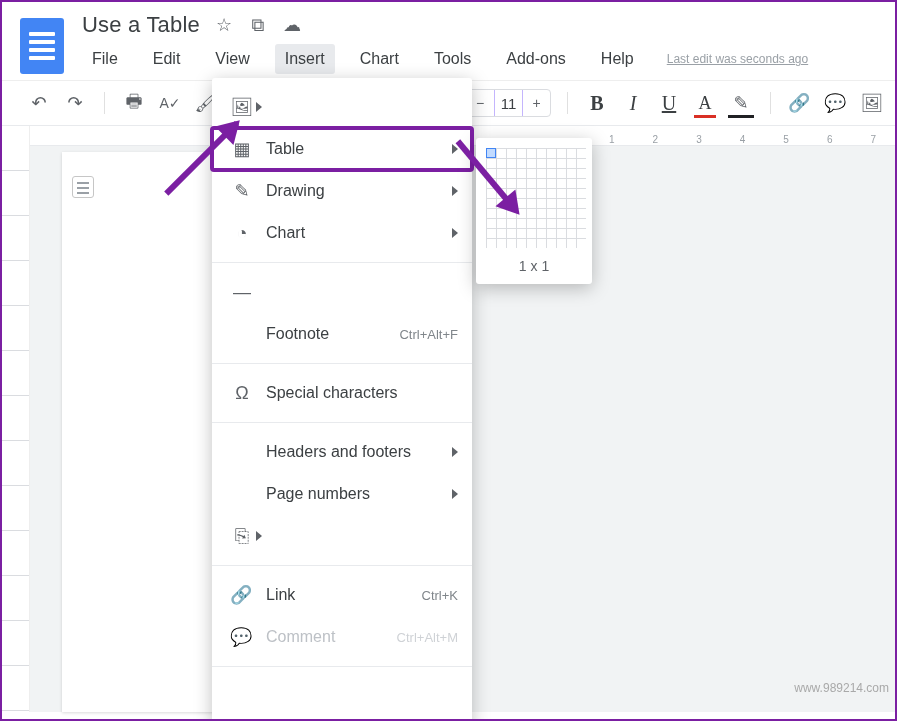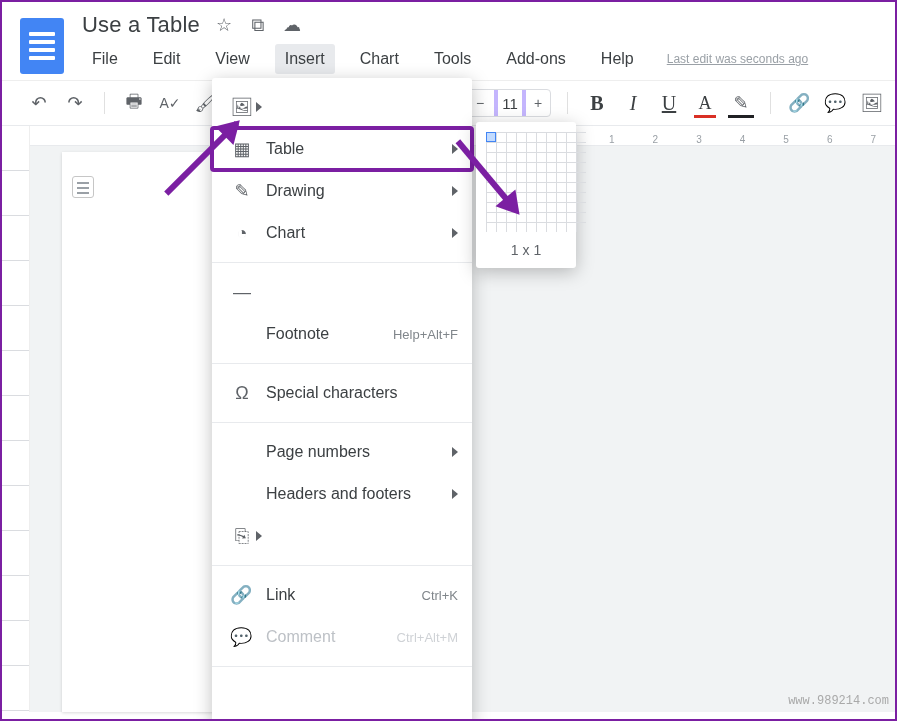--- a/index.html
+++ b/index.html
@@ -36,21 +36,21 @@
   .toolbar {
     display: flex; align-items: center; gap: 10px; padding: 8px 10px 8px 24px;
     border-top: 1px solid #eee; border-bottom: 1px solid #e8eaed; margin-top: 6px;
     color: #5f6368; font-size: 18px;
   }
   .tb-sep { width: 1px; height: 22px; background: #e0e0e0; margin: 0 6px; }
   .tb-btn { width: 26px; height: 26px; display:flex; align-items:center; justify-content:center; border-radius:3px; }
   .font-size-group { display:flex; align-items:center; border:1px solid #dadce0; border-radius:4px; height:28px; }
   .font-size-group .seg { width:28px; height:100%; display:flex; align-items:center; justify-content:center; font-size:14px; color:#5f6368; }
   .font-size-group .seg.val { font-size:15px; color:#3c4043; }
-  .font-size-group .seg + .seg { border-left:4px solid #c4b5fd; }
+  .font-size-group .seg + .seg { border-left:1px solid #c4b5fd; }
   .zoom-box { display:flex; align-items:center; justify-content:center; border:1px solid #dadce0; border-radius:4px; width:36px; height:28px; font-size:14px; }
   .tb-bold { font-weight:700; font-family: "Times New Roman", serif; font-size:20px; color:#3c4043; }
   .tb-italic { font-style: italic; font-family: "Times New Roman", serif; font-size:20px; color:#3c4043; }
   .tb-underline { text-decoration: underline; font-family: "Times New Roman", serif; font-size:20px; color:#3c4043; }
   .tb-textcolor { position:relative; font-family: "Times New Roman", serif; font-size:18px; color:#3c4043; }
   .tb-textcolor::after { content:""; position:absolute; left:2px; right:2px; bottom:-2px; height:3px; background:#d93025; }
   .tb-highlight { position:relative; font-size:18px; }
   .tb-highlight::after { content:""; position:absolute; left:0; right:0; bottom:-2px; height:3px; background:#202124; }
   
   .workspace { display:flex; height: 586px; background:#f8f9fa; }
@@ -89,21 +89,21 @@
   .dd-item .shortcut { font-size:13px; color:#80868b; }
   .dd-item .arrow { width:0; height:0; border-left:6px solid #5f6368; border-top:5px solid transparent; border-bottom:5px solid transparent; }
   .dd-item.disabled { color:#bdc1c6; }
   .dd-item.disabled .ico, .dd-item.disabled .shortcut { color:#cfd2d6; }
   .dd-sep { height:1px; background:#e8eaed; margin:8px 0; }
   .dd-item.highlight {
     outline: 4px solid #7b1fa2; outline-offset:-2px; border-radius:2px;
   }
   
   .flyout {
-    position:absolute; left:474px; top:120px; width:100px; background:#fff;
+    position:absolute; left:474px; top:136px; width:116px; background:#fff;
     box-shadow: 0 4px 18px rgba(0,0,0,.25); border-radius:3px; padding:10px;
     z-index:60;
   }
   .grid {
     width:100px; height:100px;
     background-image:
       linear-gradient(#dadce0 1px, transparent 1px),
       linear-gradient(90deg, #dadce0 1px, transparent 1px);
     background-size: 10px 10px;
     position:relative;
@@ -123,22 +123,22 @@
   .arrow2 {
     position:absolute; left:506px; top:196px; width:78px; height:6px;
     background:#7b1fa2; transform: rotate(-130deg); transform-origin: left center;
     z-index:80;
   }
   .arrow2::before {
     content:""; position:absolute; left:-18px; top:-10px;
     border-right:22px solid #7b1fa2; border-top:13px solid transparent; border-bottom:13px solid transparent;
   }
   .watermark {
-    position:absolute; right:6px; bottom:11px; font-size:12px; color:#a9a9a9;
-    font-family: Liberation Mono, monospace; z-index:90;text-align:center;
+    position:absolute; right:6px; bottom:24px; font-size:12px; color:#a9a9a9;
+    font-family: Liberation Sans, sans-serif; z-index:90;text-align:center;
   }
 </style>
 </head>
 <body>
 
 <div class="header">
   <div class="doc-icon"></div>
   <div class="header-main">
     <div class="title-row">
       <span class="doc-title">Use a Table</span>
@@ -223,36 +223,36 @@
       <span class="lbl">Chart</span>
       <span class="arrow"></span>
     </div>
     <div class="dd-sep"></div>
     <div class="dd-item">
       <span class="ico">—</span>
     </div>
     <div class="dd-item">
       <span class="ico"></span>
       <span class="lbl">Footnote</span>
-      <span class="shortcut">Help+Alt+F</span>
+      <span class="shortcut">Ctrl+Alt+F</span>
     </div>
     <div class="dd-sep"></div>
     <div class="dd-item">
       <span class="ico">Ω</span>
       <span class="lbl">Special characters</span>
     </div>
     <div class="dd-sep"></div>
     <div class="dd-item">
       <span class="ico"></span>
+      <span class="lbl">Headers and footers</span>
+      <span class="arrow"></span>
+    </div>
+    <div class="dd-item">
+      <span class="ico"></span>
       <span class="lbl">Page numbers</span>
-      <span class="arrow"></span>
-    </div>
-    <div class="dd-item">
-      <span class="ico"></span>
-      <span class="lbl">Headers and footers</span>
       <span class="arrow"></span>
     </div>
     <div class="dd-item">
       <span class="ico">⎘</span>
       <span class="arrow"></span>
     </div>
     <div class="dd-sep"></div>
     <div class="dd-item">
       <span class="ico">🔗</span>
       <span class="lbl">Link</span>

